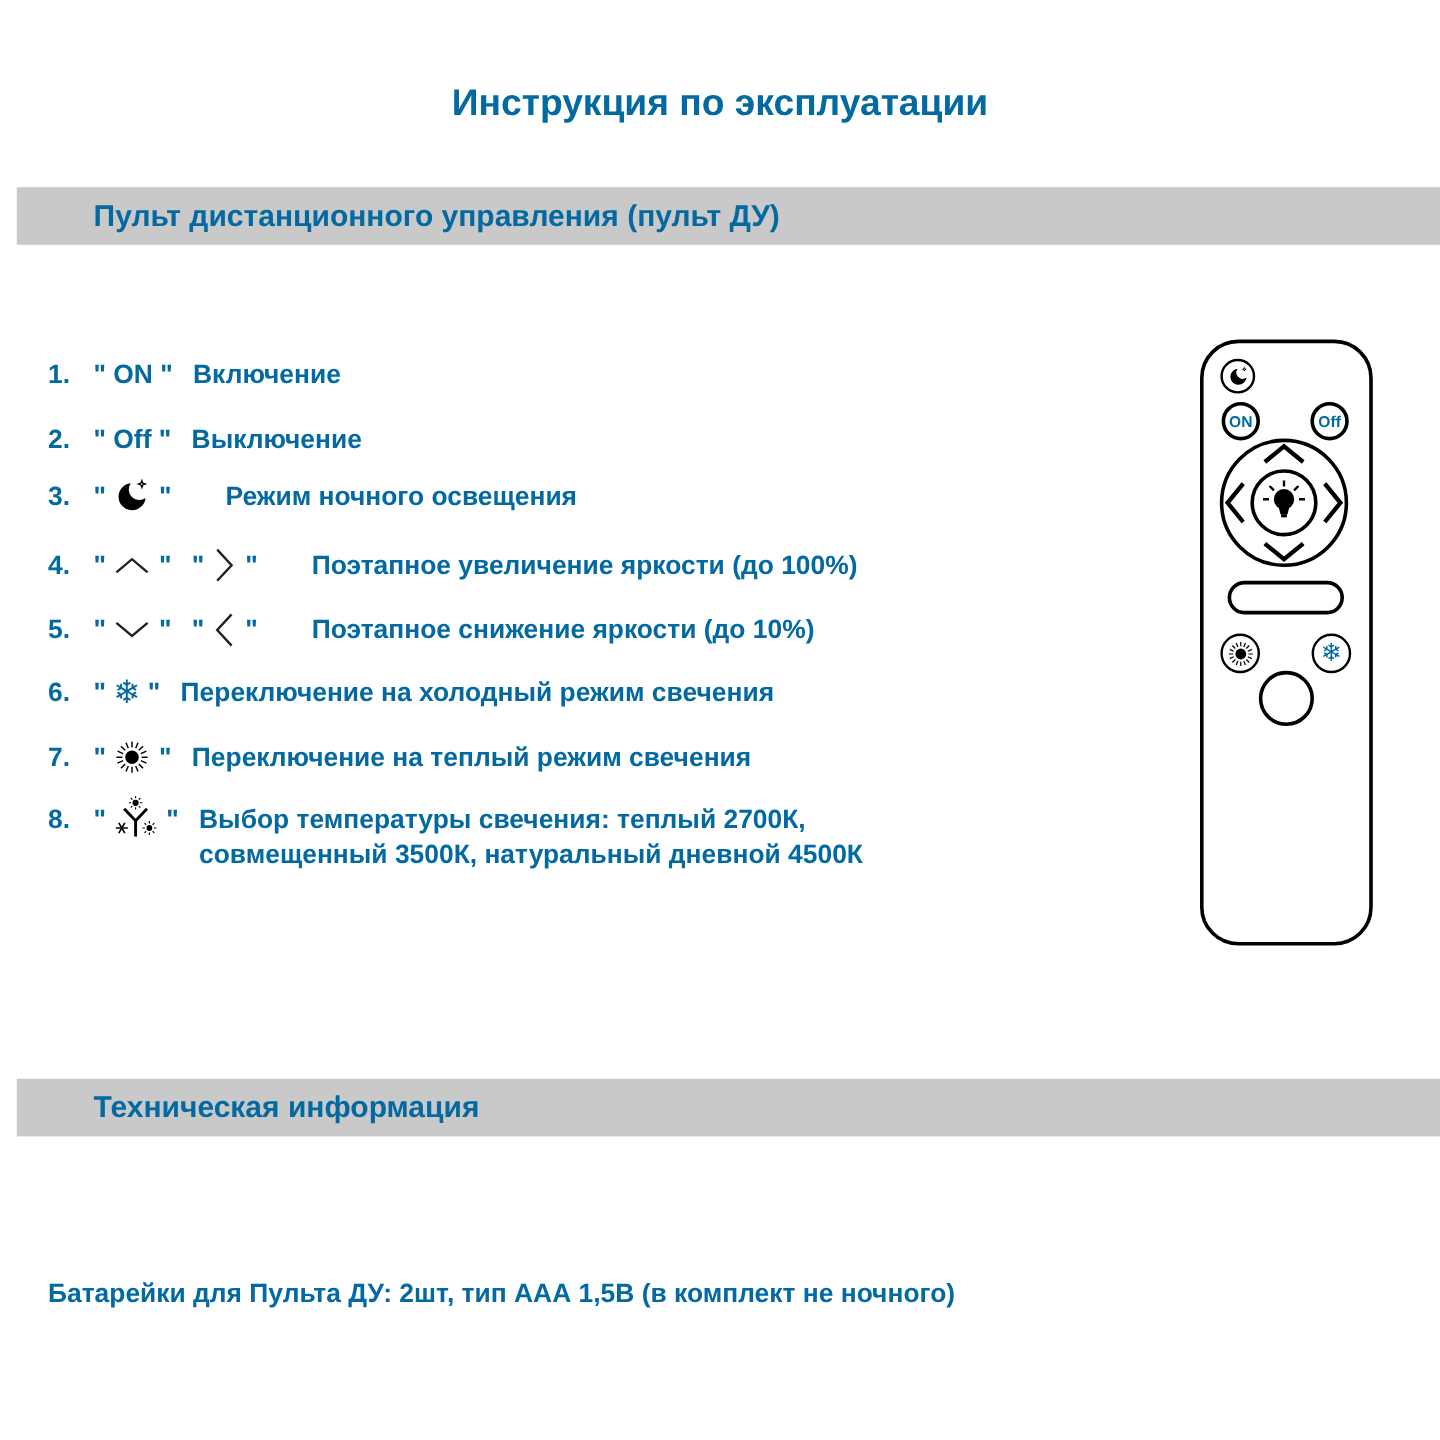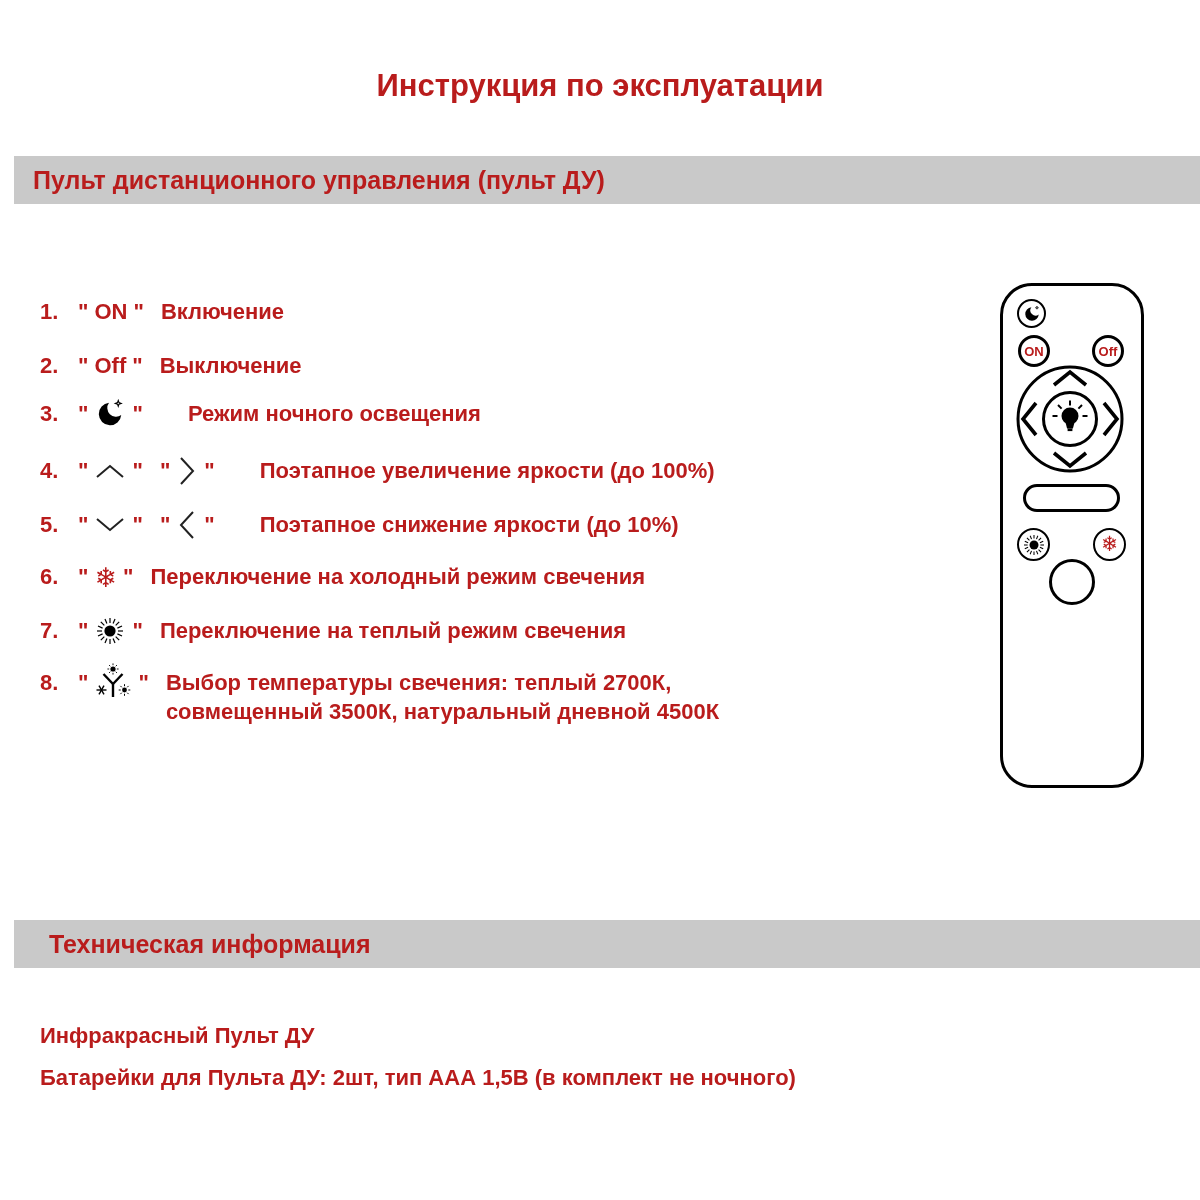--- a/index.html
+++ b/index.html
@@ -1,32 +1,32 @@
 <!DOCTYPE html>
 <html><head>
 <meta charset="utf-8">
 <style>
   html,body{margin:0;padding:0;background:#fff;}
   .page{
     position:relative;width:1200px;height:1200px;background:#ffffff;
     font-family:"Liberation Sans","DejaVu Sans",sans-serif;
-    font-weight:700;color:#b91c1c;overflow:hidden;
+    font-weight:700;color:#0369a1;overflow:hidden;
   }
   .title{
     position:absolute;top:68px;left:0;width:100%;
     text-align:center;font-size:31px;line-height:36px;margin:0;
   }
   .section-bar{
     position:absolute;left:14px;right:0;height:48px;background:#c9c9c9;
   }
   .section-bar span{
-    display:block;font-size:25px;line-height:48px;padding-left:19px;
+    display:block;font-size:25px;line-height:48px;padding-left:19px;margin-left:45px;
   }
   .bar-remote{top:156px;}
-  .bar-tech{top:920px;padding-left:16px;}
+  .bar-tech{top:899px;}
 
   .row{
     position:absolute;left:40px;display:flex;align-items:center;height:30px;
     font-size:22px;white-space:nowrap;
   }
   .num{display:inline-block;width:33px;}
   .q{margin:0 5px;}
   .key{margin:0 1px;}
   .gap{margin-left:12px;}
   .txt{margin-left:12px;text-align:center;}
@@ -289,16 +289,15 @@
       <span class="snow-remote">❄</span>
     </div>
 
     <div class="rbtn round-btn"></div>
   </div>
 
   <div class="section-bar bar-tech">
     <span>Техническая информация</span>
   </div>
 
-  <div class="tech-line" style="top:1021px">Инфракрасный Пульт ДУ</div>
   <div class="tech-line" style="top:1063px">Батарейки для Пульта ДУ: 2шт, тип ААА 1,5В (в комплект не ночного)</div>
 
 </div>
 
 </body></html>

